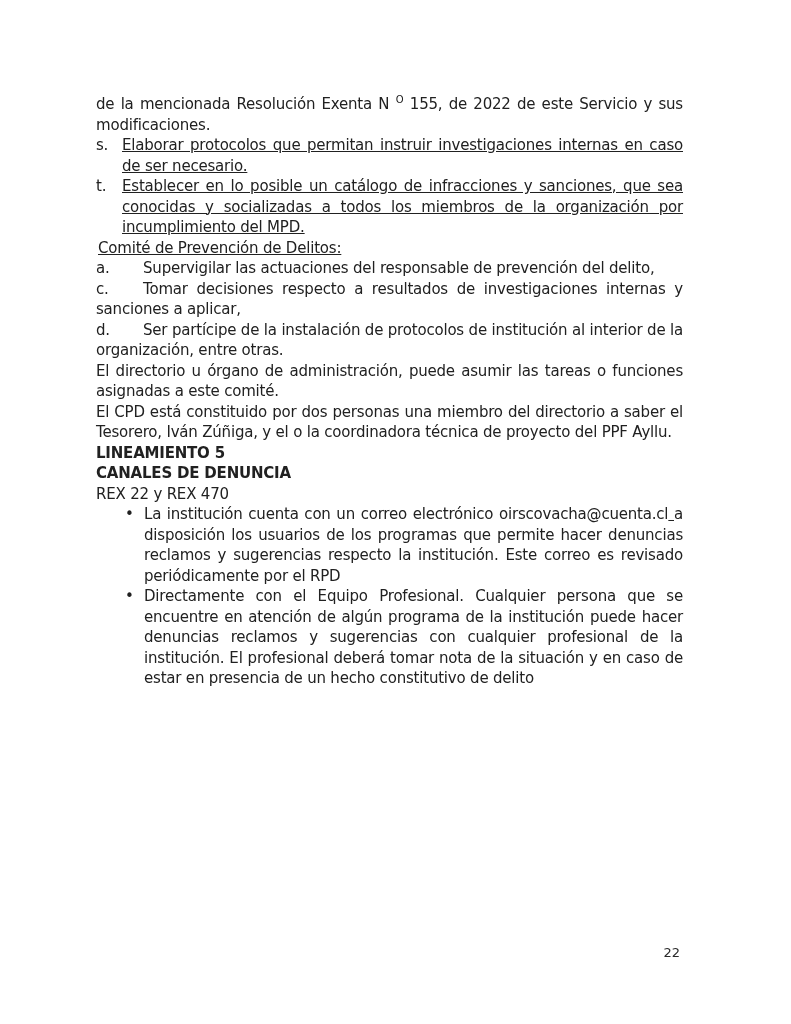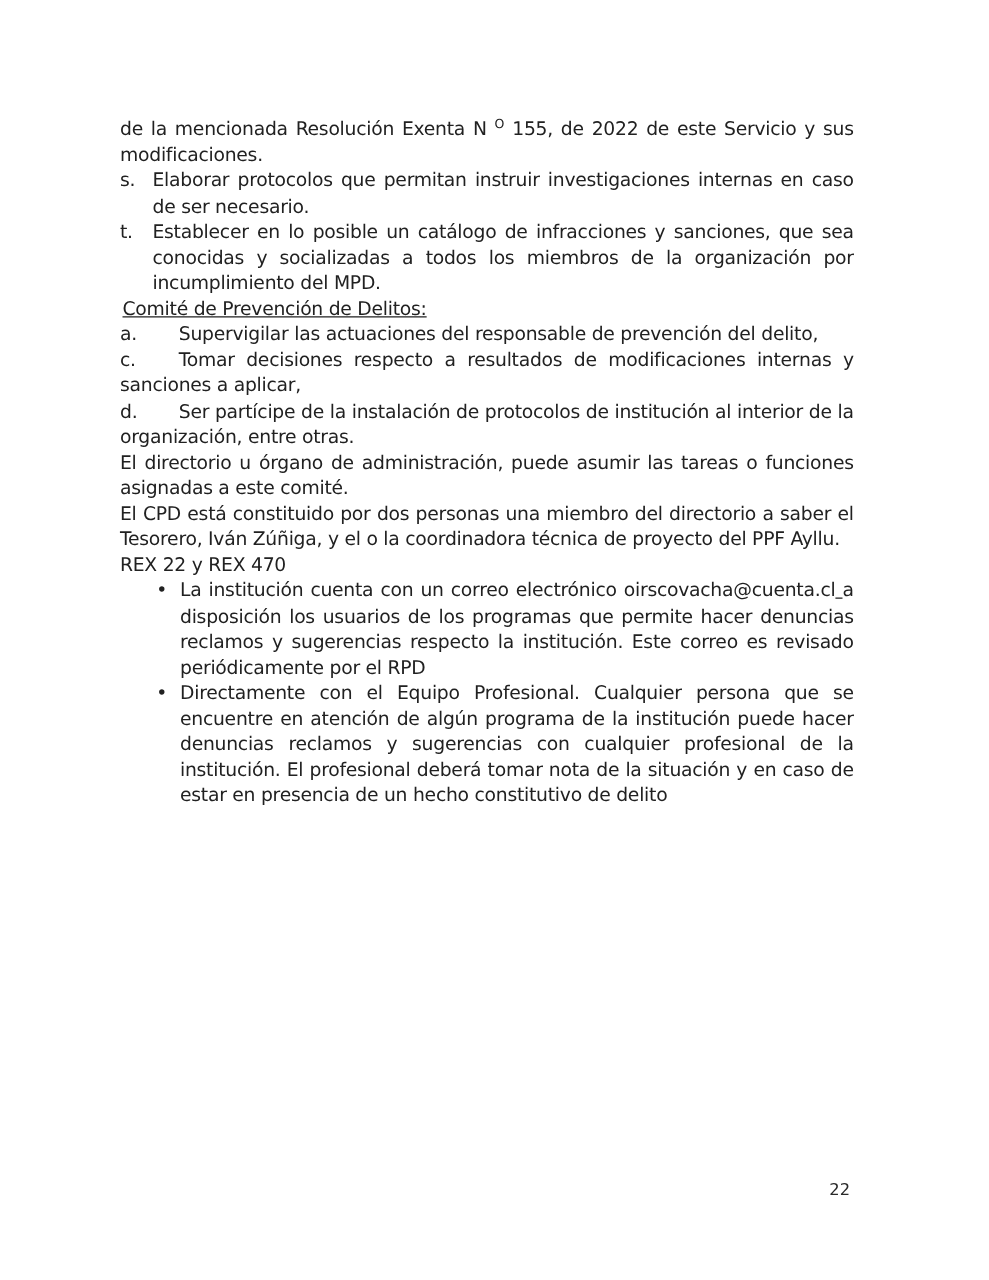--- a/index.html
+++ b/index.html
@@ -15,21 +15,21 @@
     letter-spacing: -0.2px;
     overflow: hidden;
   }
   .content { position: absolute; left: 96px; top: 90px; width: 587px; }
   .content p, .content div { margin: 0; }
   .intro { margin-left: 12px; text-align: justify; }
   sup.ord { font-size: 10px; vertical-align: 6px; letter-spacing: 0; }
 
   .st { display: flex; margin-left: -14px; margin-top: 9px; }
   .st .lbl { flex: 0 0 26px; }
-  .st .txt { flex: 1; text-align: justify; }
+  .st .txt { flex: 1; text-align: justify; text-decoration: underline; }
 
   .comite-h { margin-top: 3px; text-indent: 2px; text-decoration: underline; }
   .comite-p { text-indent: 5px; text-align: justify; }
 
   .task { text-align: justify; }
   .task .tlbl { display: inline-block; width: 47px; }
   .task-a { margin-top: 5px; }
   .task-b { margin-top: 11px; }
 
   .para-directorio { margin-top: 11px; text-align: justify; }
@@ -71,26 +71,30 @@
     </div>
 
     <div class="st">
       <span class="lbl">t.</span>
       <span class="txt">Establecer en lo posible un catálogo de infracciones y sanciones, que sea conocidas y socializadas a todos los miembros de la organización por incumplimiento del MPD.</span>
     </div>
 
     <p class="comite-h">Comité de Prevención de Delitos:</p>
 
     <div class="task task-a"><span class="tlbl">a.</span><span>Supervigilar las actuaciones del responsable de prevención del delito,</span></div>
-    <div class="task"><span class="tlbl">c.</span><span>Tomar decisiones respecto a resultados de modificaciones internas y sanciones a aplicar,</span></div>
+    <div class="task"><span class="tlbl">c.</span><span>Tomar decisiones respecto a resultados de investigaciones internas y sanciones a aplicar,</span></div>
     <div class="task"><span class="tlbl">d.</span><span>Ser partícipe de la instalación de protocolos de institución al interior de la organización, entre otras.</span></div>
 
     <p class="para-directorio">El directorio u órgano de administración, puede asumir las tareas o funciones asignadas a este comité.</p>
     <p class="para-cpd">El CPD está constituido por dos personas una miembro del directorio a saber el Tesorero, Iván Zúñiga, y el o la coordinadora técnica de proyecto del PPF Ayllu.</p>
 
+    <div class="sec-h">
+      <div>LINEAMIENTO 5</div>
+      <div>CANALES DE DENUNCIA</div>
+    </div>
 
     <p class="rex">REX 22 y REX 470</p>
 
     <div class="bullets">
       <div class="bullet">
         <span class="bm">•</span>
         <span class="bt"><span>La institución cuenta con un correo electrónico </span><span style="white-space:nowrap">oirscovacha@cuenta.cl</span><span class="usp"> </span><span>a disposición los usuarios de los programas que permite hacer denuncias reclamos y sugerencias respecto la institución. Este correo es revisado periódicamente por el RPD</span></span>
       </div>
       <div class="bullet">
         <span class="bm">•</span>

